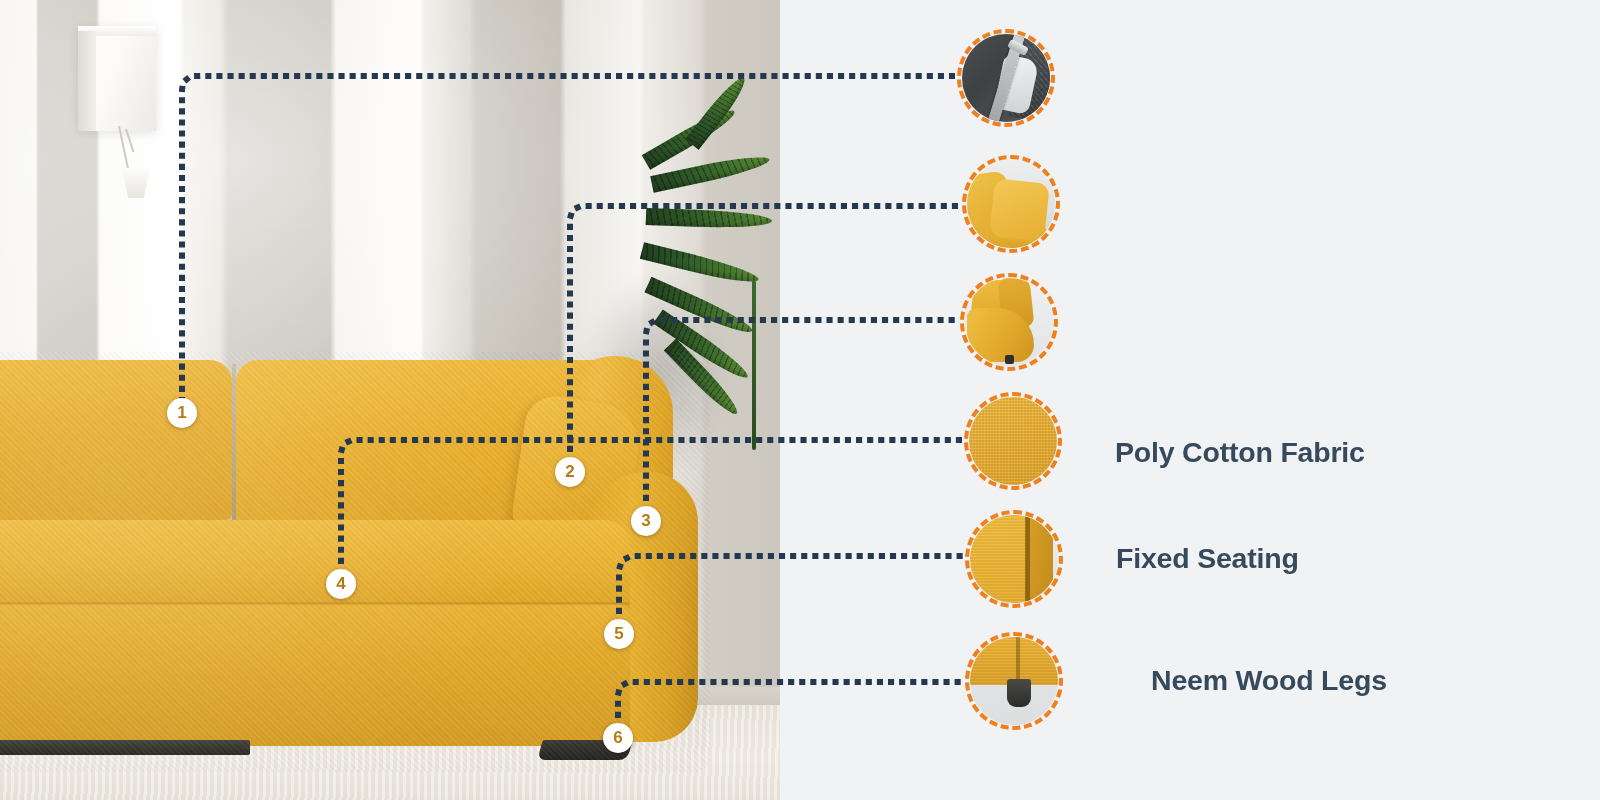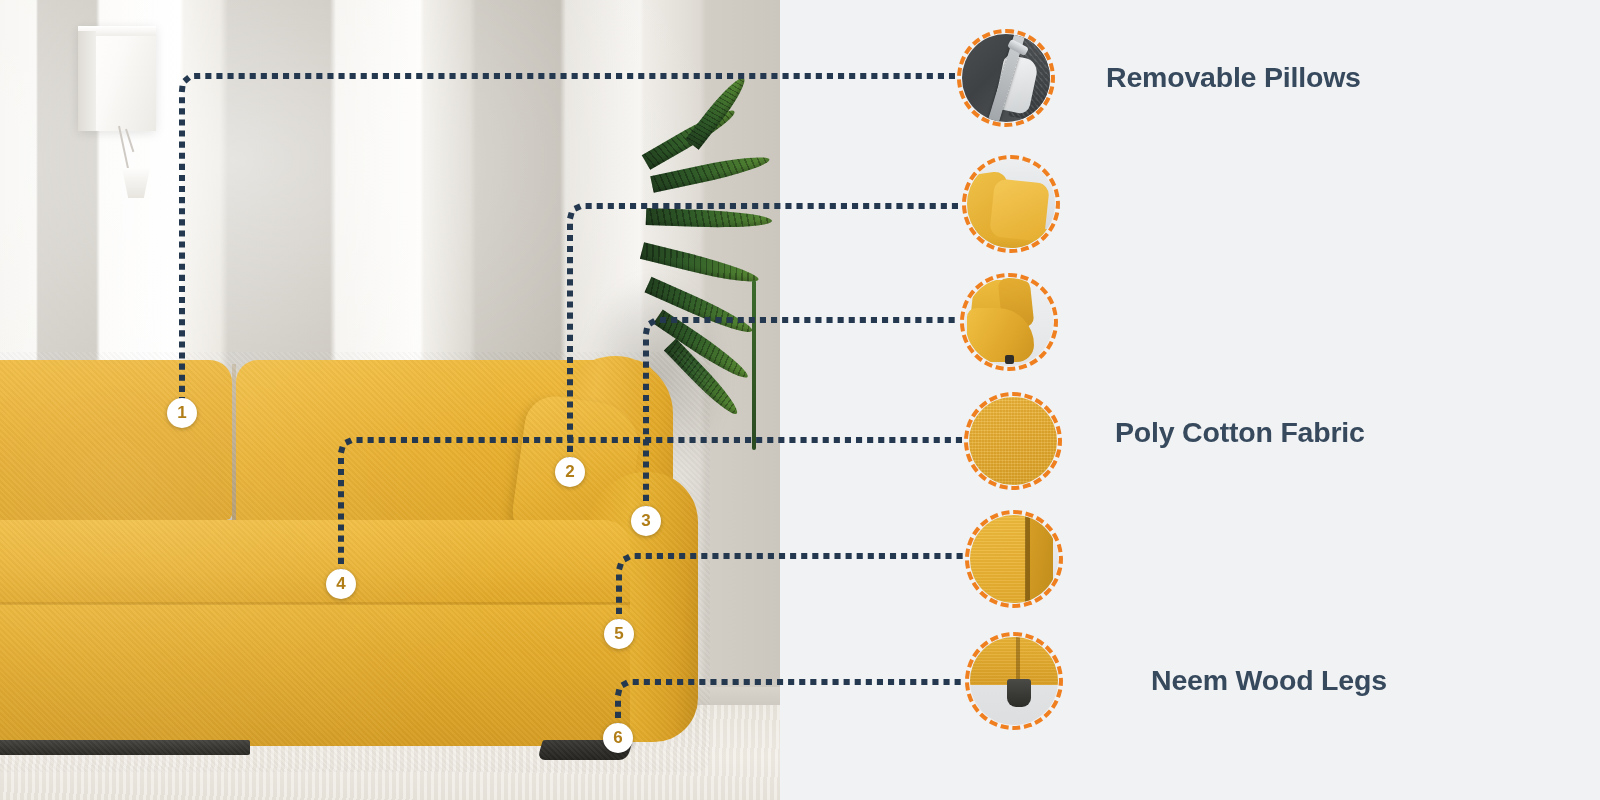--- a/index.html
+++ b/index.html
@@ -384,21 +384,20 @@
     <div class="thumb-img">
       <div class="t-pillow">
         <div class="mesh"></div>
         <div class="inner"></div>
         <div class="zip"></div>
         <div class="zip-pull"></div>
       </div>
     </div>
     <div class="thumb-ring"></div>
   </div>
-  <div class="flabel" style="left:1106px; top:61px;">Removable Pillows</div>
 
   <div class="thumb-wrap" style="left:962px; top:155px;">
     <div class="thumb-img">
       <div class="t-cushion">
         <div class="seatline"></div>
         <div class="c1"></div>
         <div class="c2"></div>
       </div>
     </div>
     <div class="thumb-ring"></div>
@@ -415,32 +414,33 @@
     </div>
     <div class="thumb-ring"></div>
   </div>
 
   <div class="thumb-wrap" style="left:964px; top:392px;">
     <div class="thumb-img">
       <div class="t-fabric"></div>
     </div>
     <div class="thumb-ring"></div>
   </div>
-  <div class="flabel" style="left:1115px; top:416px;">Poly Cotton Fabric</div>
+  <div class="flabel" style="left:1115px; top:436px;">Poly Cotton Fabric</div>
 
   <div class="thumb-wrap" style="left:965px; top:510px;">
     <div class="thumb-img">
       <div class="t-seat">
         <div class="pad"></div>
         <div class="side"></div>
         <div class="gap"></div>
       </div>
     </div>
     <div class="thumb-ring"></div>
   </div>
+  <div class="flabel" style="left:1116px; top:542px;">Fixed Seating</div>
 
   <div class="thumb-wrap" style="left:965px; top:632px;">
     <div class="thumb-img">
       <div class="t-legs">
         <div class="body"></div>
         <div class="seamv"></div>
         <div class="foot"></div>
       </div>
     </div>
     <div class="thumb-ring"></div>

